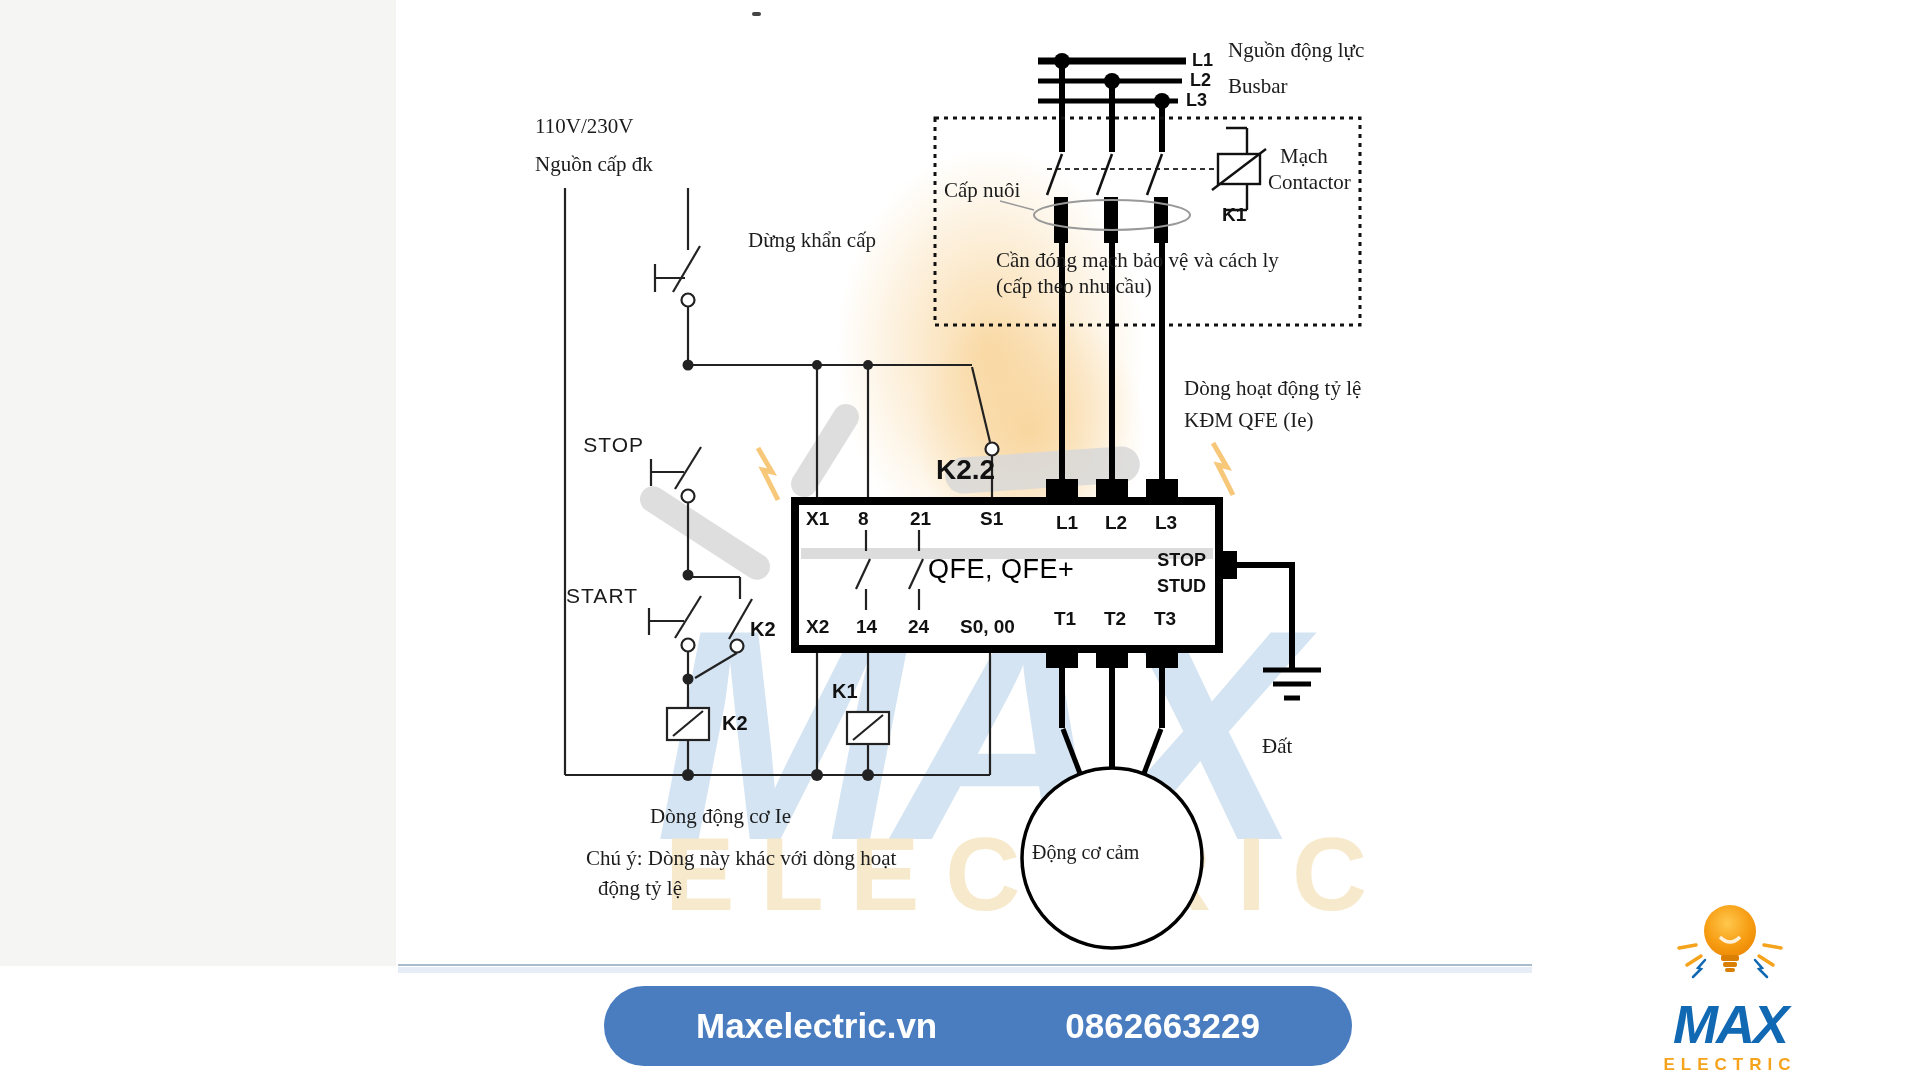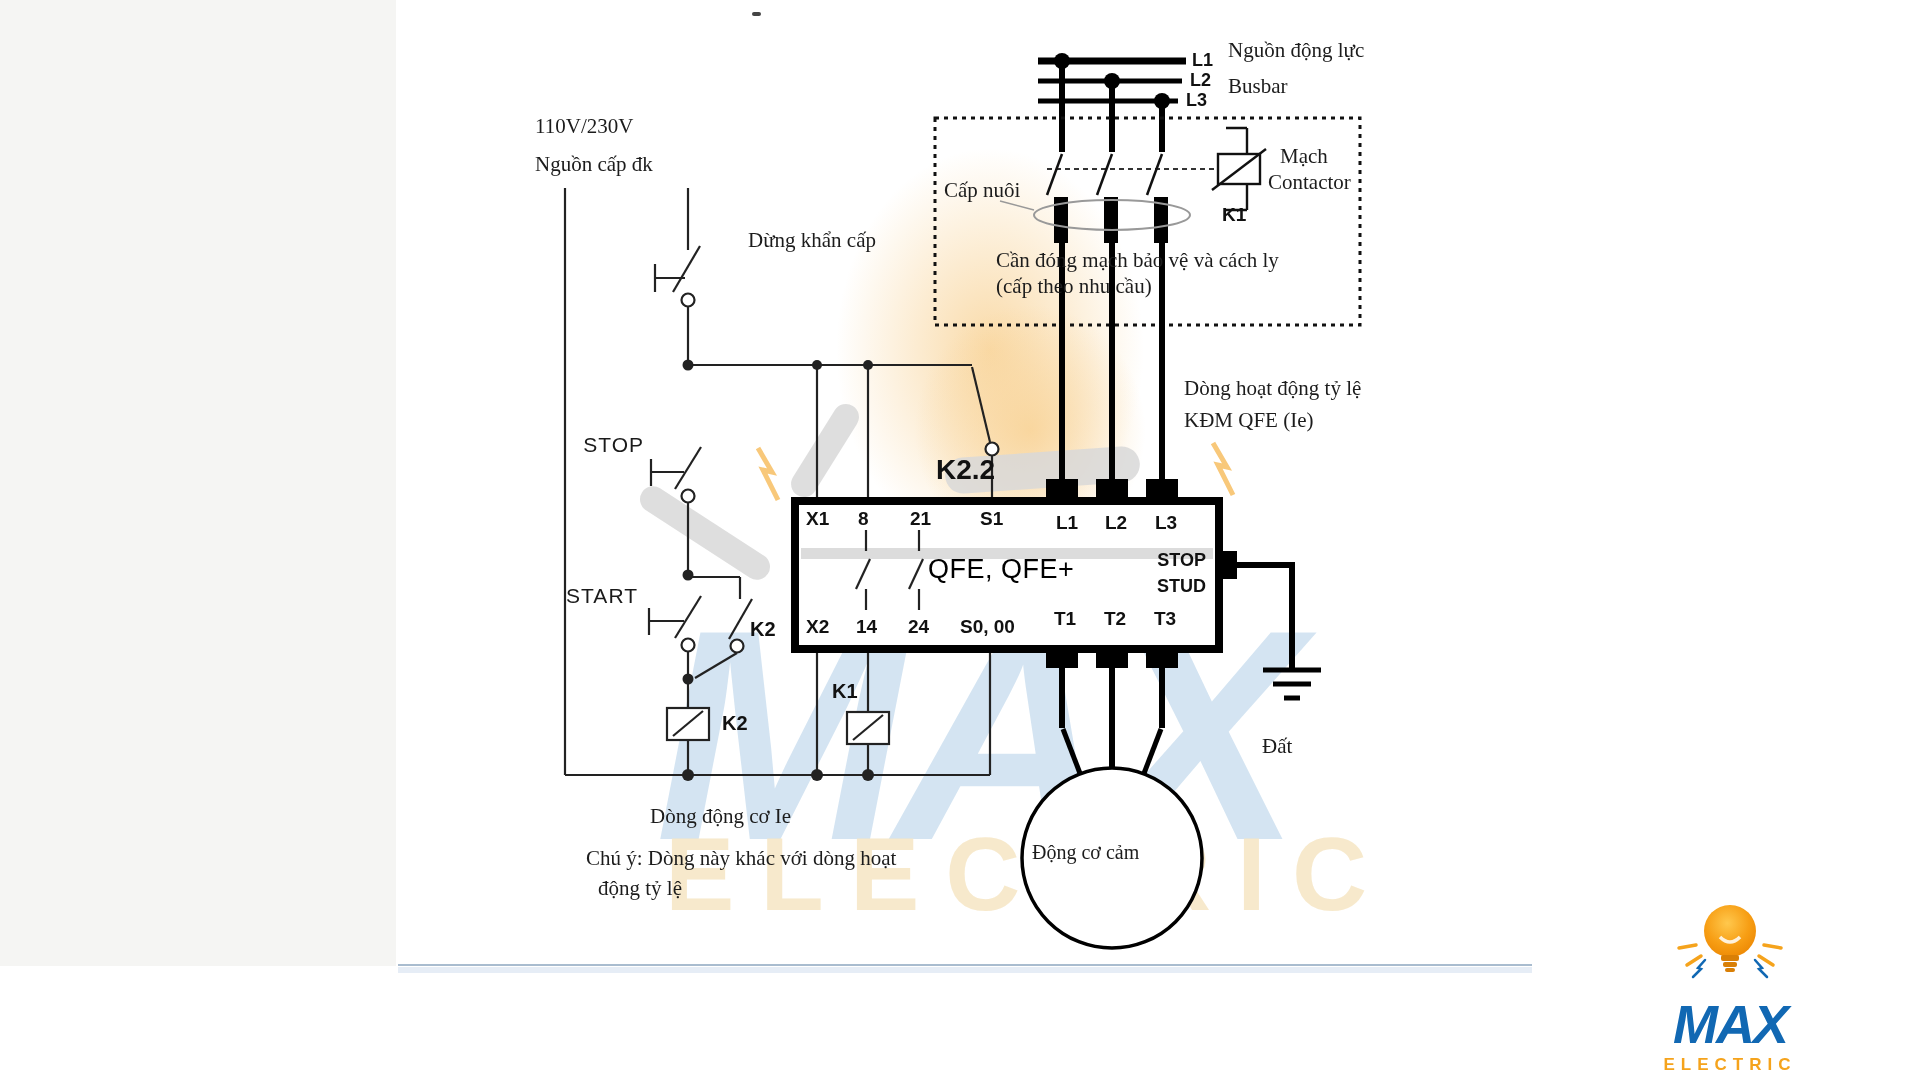--- a/index.html
+++ b/index.html
@@ -226,20 +226,24 @@
   <div class="abs serif21" style="left:1262px;top:734px;">Đất</div>
   <div class="abs serif20 center" style="left:1032px;top:841px;width:160px;">Động cơ cảm</div>
 
   <div class="abs serif21" style="left:650px;top:804px;">Dòng động cơ Ie</div>
   <div class="abs serif21" style="left:586px;top:846px;">Chú ý: Dòng này khác với dòng hoạt</div>
   <div class="abs serif21" style="left:598px;top:876px;">động tỷ lệ</div>
 
   <div id="divider1" class="abs" style="left:398px;top:964px;width:1134px;height:2px;"></div>
   <div id="divider2" class="abs" style="left:398px;top:967px;width:1134px;height:6px;"></div>
 
+  <div id="pill" class="abs" style="left:604px;top:986px;width:748px;height:80px;">
+    <span>Maxelectric.vn</span>
+    <span>0862663229</span>
+  </div>
 
   <div id="logo" class="abs" style="left:1645px;top:893px;width:170px;">
     <svg width="130" height="100" viewBox="0 0 130 100">
       <defs>
         <radialGradient id="bulbg" cx="45%" cy="35%" r="70%">
           <stop offset="0%" stop-color="#ffc84d"></stop>
           <stop offset="60%" stop-color="#f79e14"></stop>
           <stop offset="100%" stop-color="#ec8703"></stop>
         </radialGradient>
       </defs>

